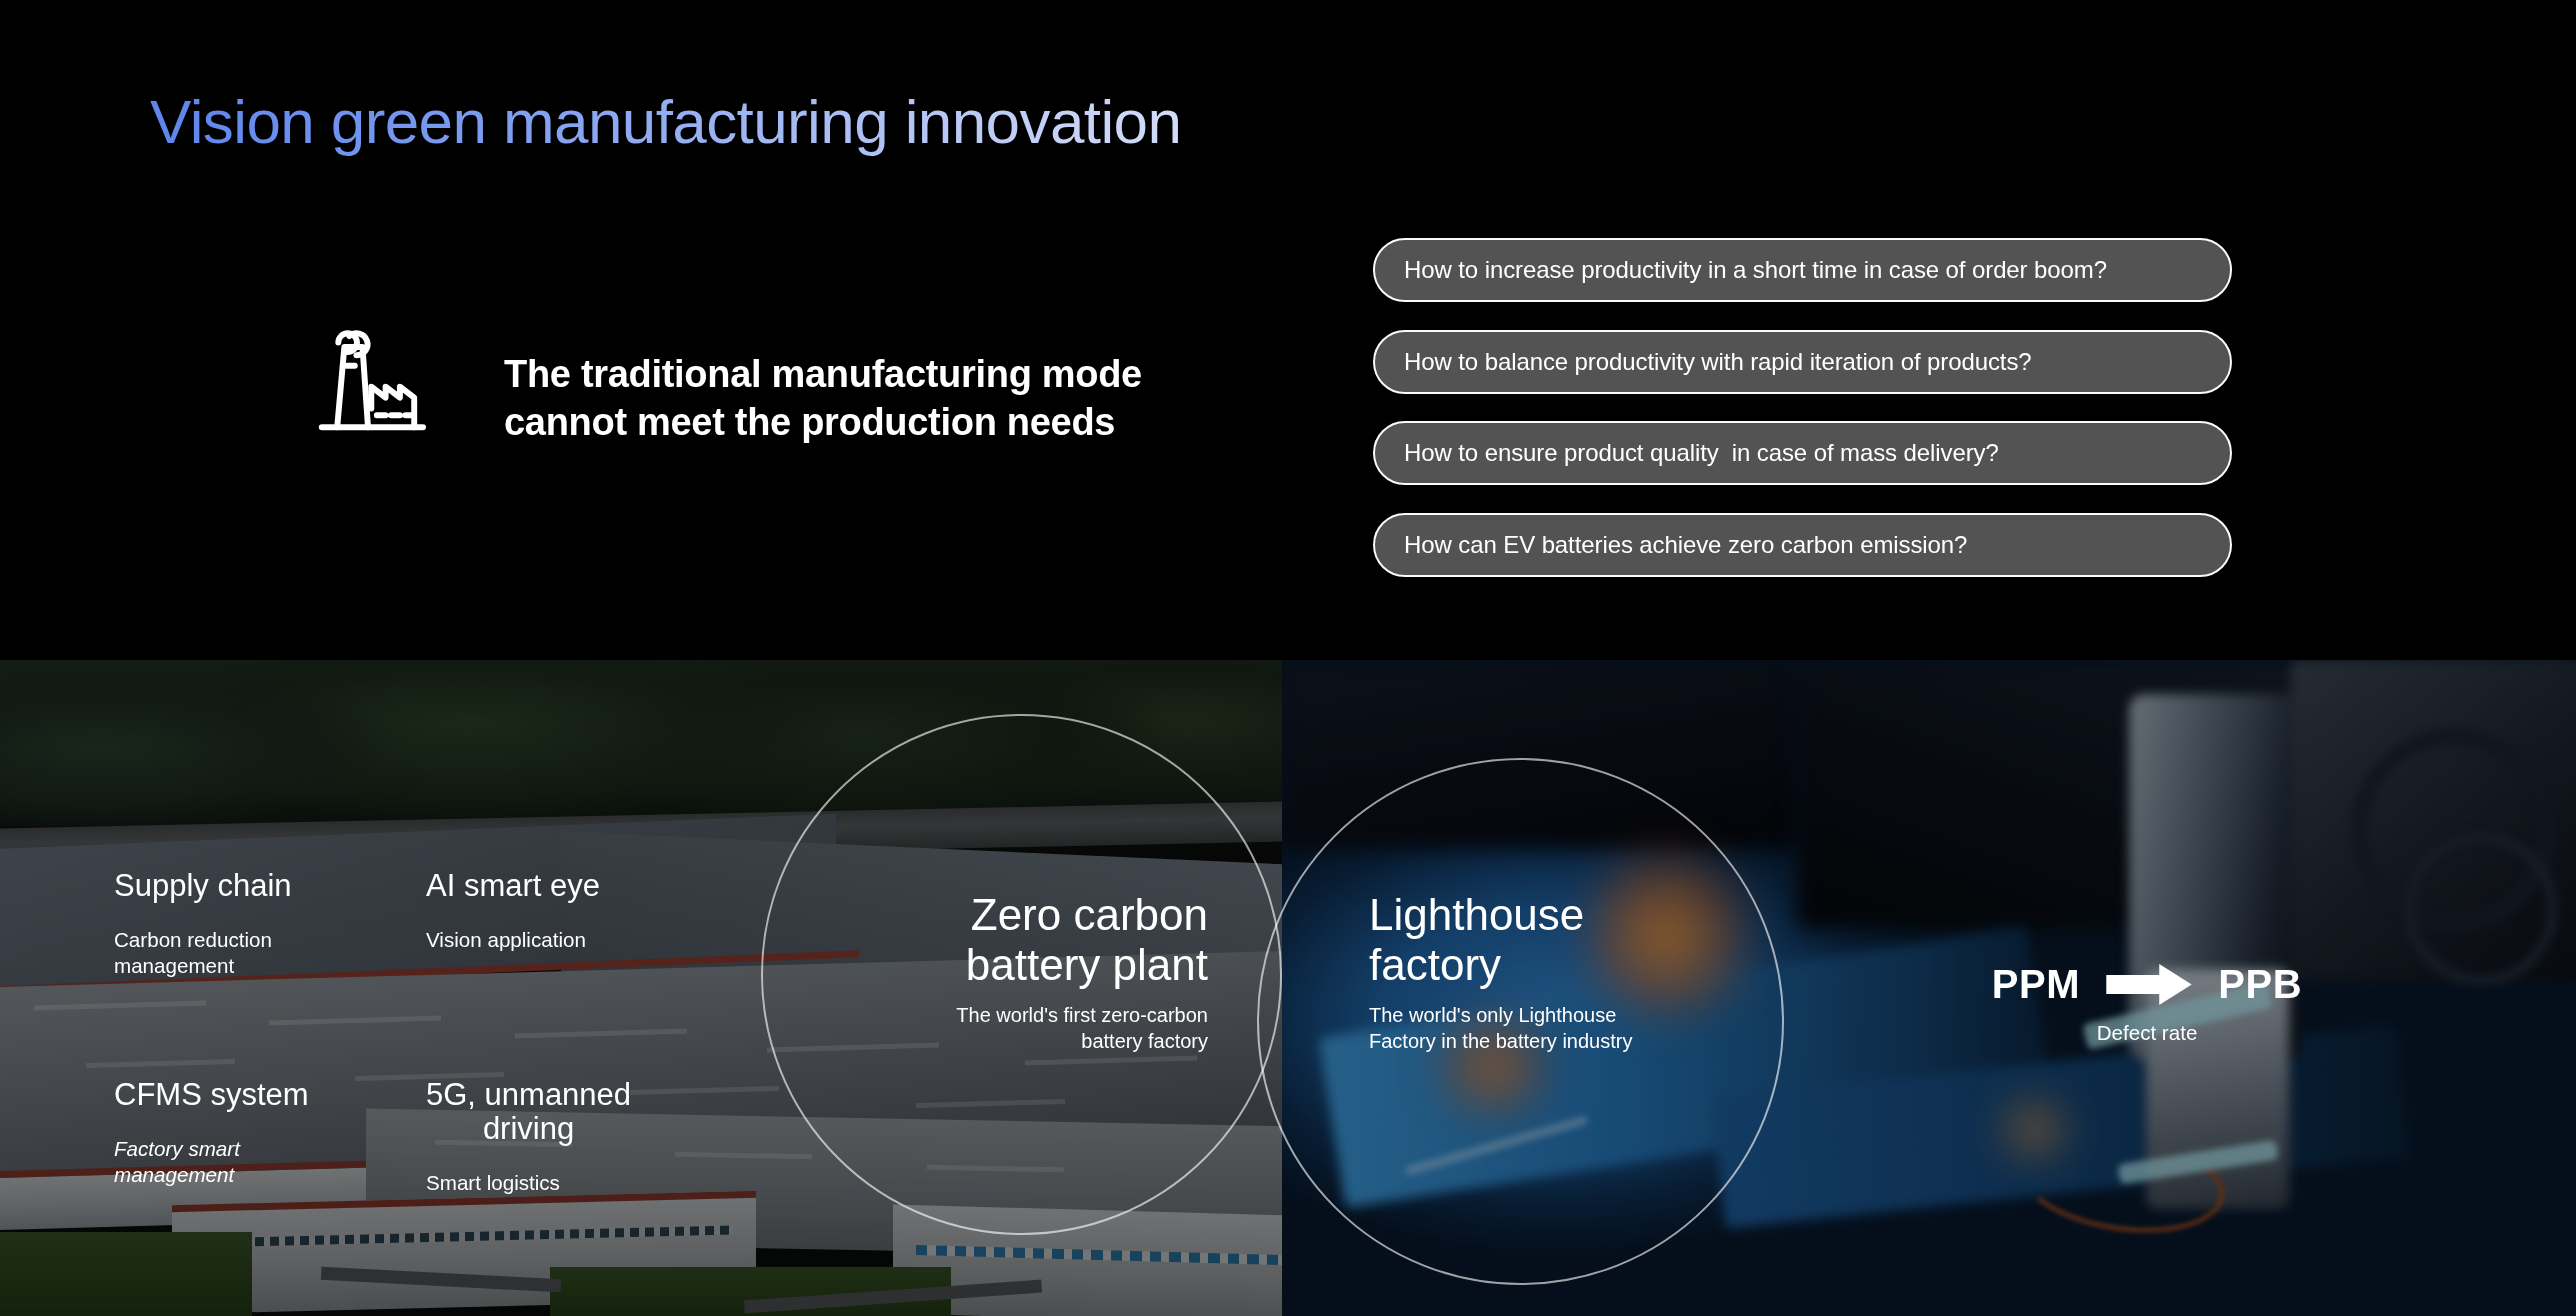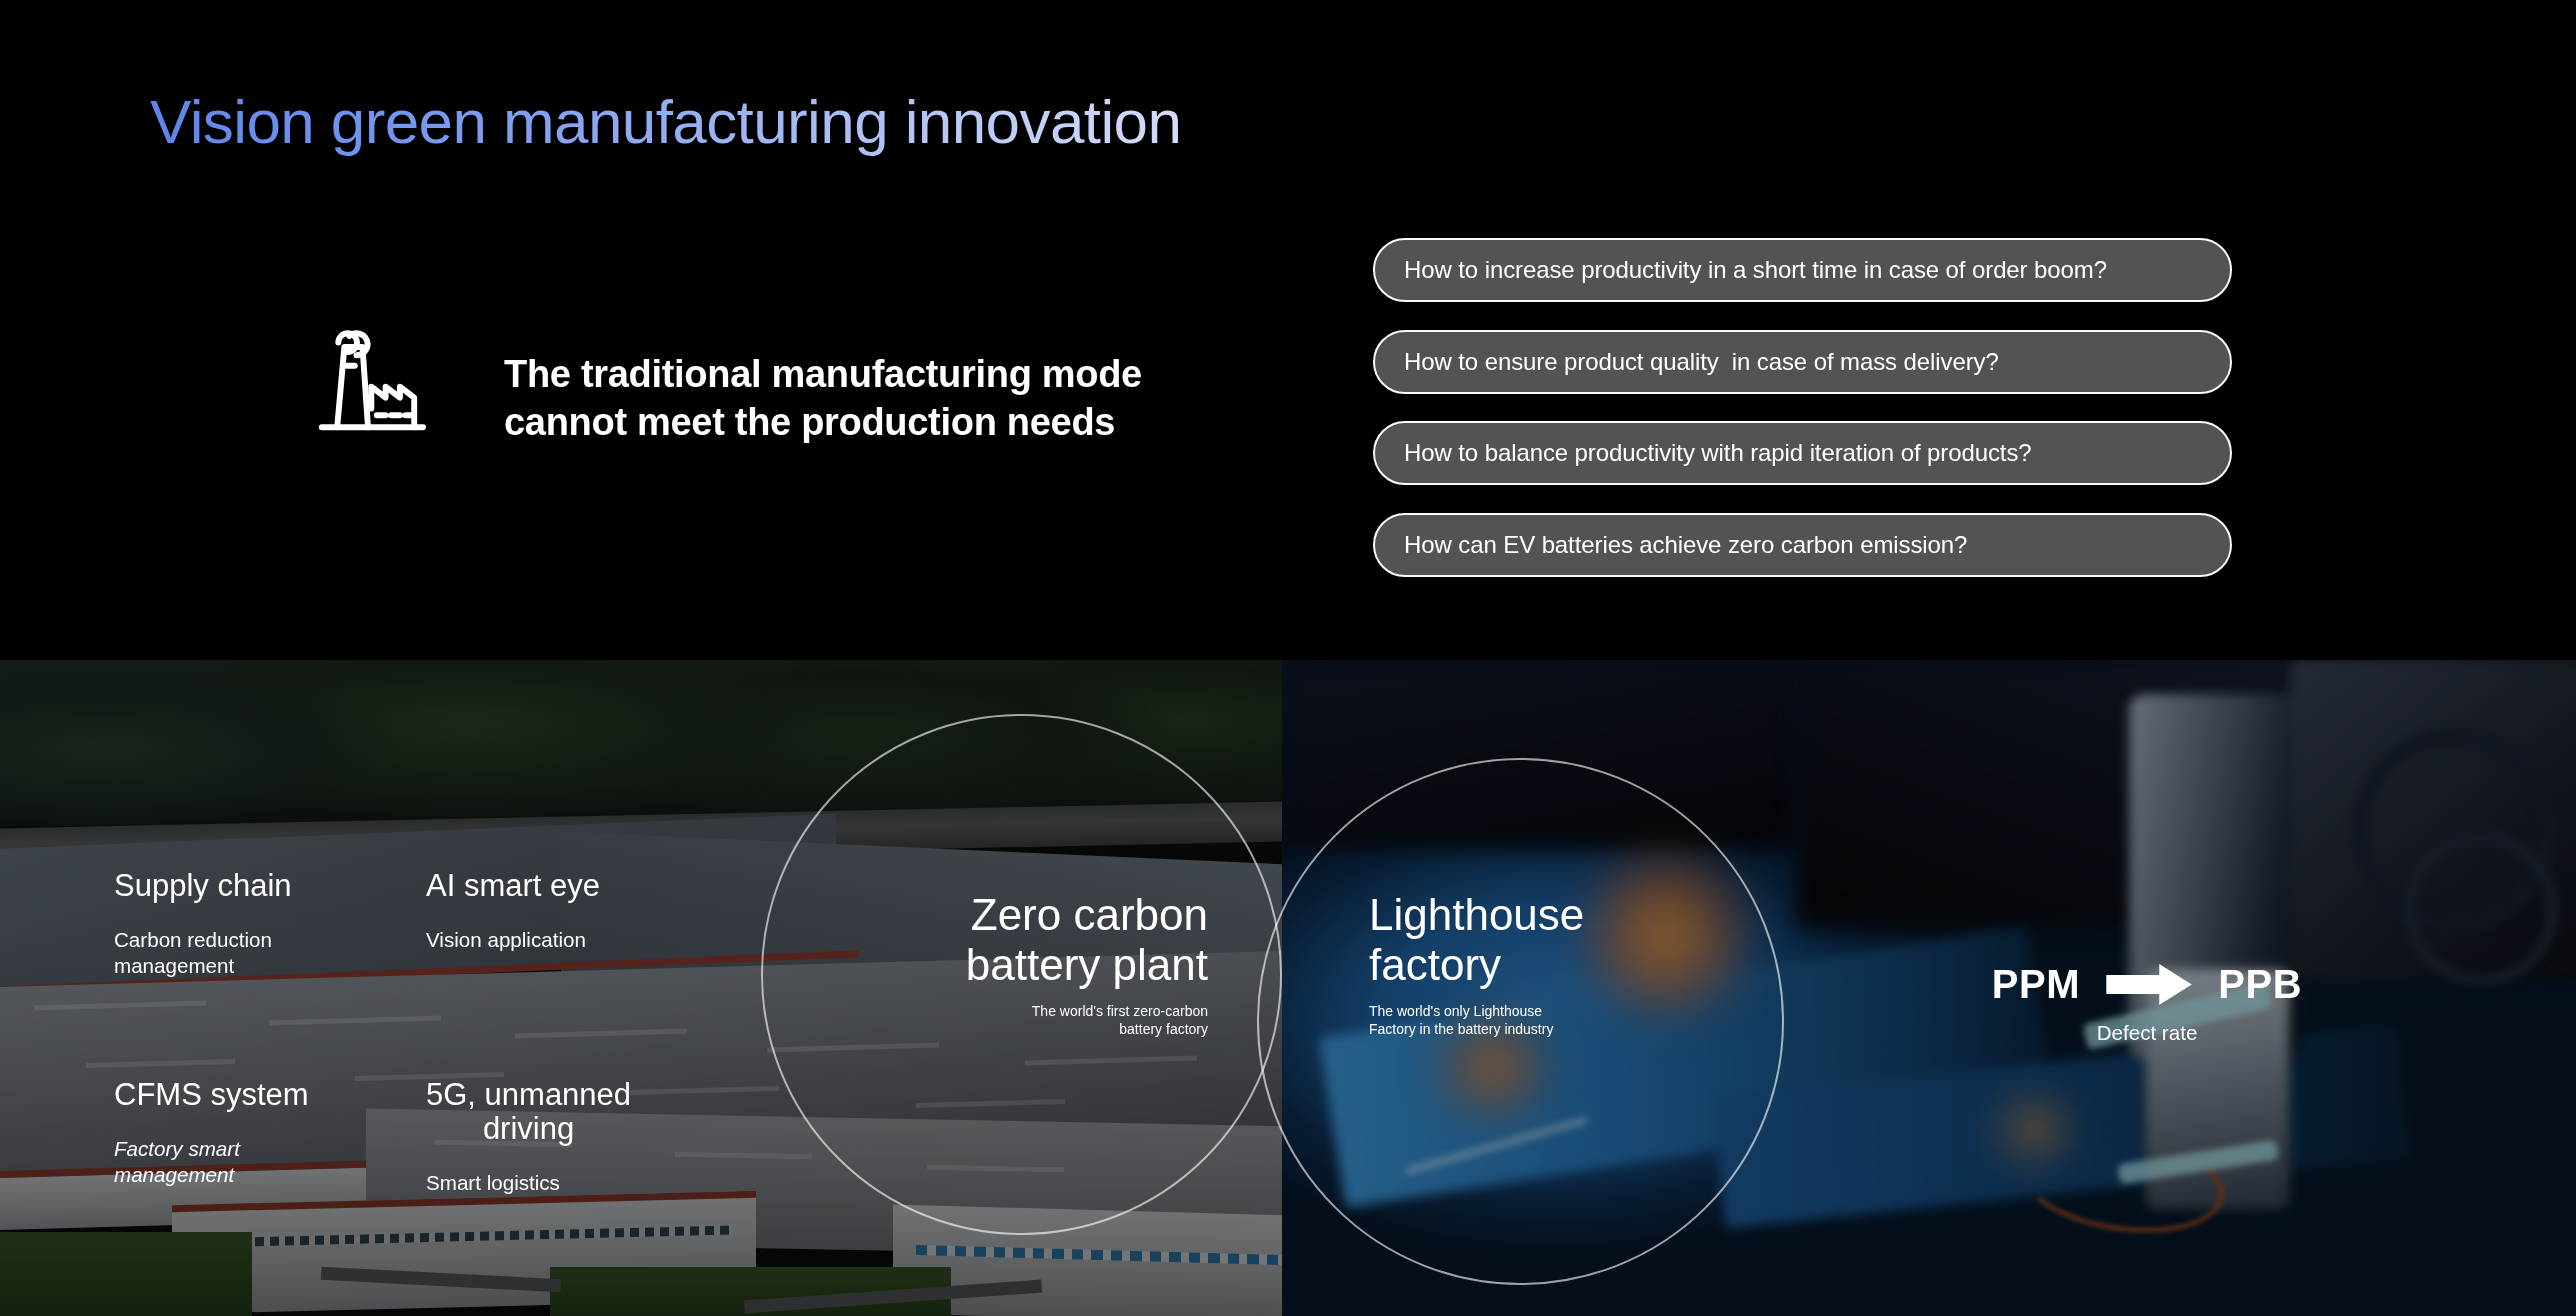--- a/index.html
+++ b/index.html
@@ -142,21 +142,21 @@
   .circle-right{left:1257px;top:758px;width:527px;height:527px;}
 
   
   .feat{position:absolute;}
   .feat-title{color:#fff;font-size:31px;font-weight:400;line-height:1.1;white-space:nowrap;}
   .feat-sub{color:#fff;font-size:20.6px;font-weight:400;line-height:1.25;margin-top:24px;}
 
   
   .callout{position:absolute;}
   .callout-title{color:#fff;font-weight:400;font-size:44px;line-height:1.13;}
-  .callout-sub{color:#fff;font-weight:400;font-size:14px;line-height:1.3;margin-top:12.6px;}
+  .callout-sub{color:#fff;font-weight:400;font-size:20px;line-height:1.3;margin-top:12.6px;}
   .ca-left{left:761px;top:890px;width:447px;text-align:right;}
   .ca-right{left:1369px;top:890px;width:435px;text-align:left;}
 
   
   .ppm-wrap{position:absolute;left:1935px;top:962px;width:424px;}
   .ppm-row{display:flex;align-items:center;justify-content:center;gap:26px;}
   .ppm-txt{color:#fff;font-size:40px;font-weight:700;letter-spacing:0.6px;}
   .arrow{width:86px;height:41px;flex:none;}
   .ppm-cap{color:#fff;font-size:20.6px;font-weight:400;text-align:center;margin-top:13.7px;}
 </style>
@@ -189,24 +189,24 @@
     <div class="statement">
       <div class="statement-line">The traditional manufacturing mode</div>
       <div class="statement-line">cannot meet the production needs</div>
     </div>
 
     <div class="pills">
       <div class="pill">
         <span class="pill-text">How to increase productivity in a short time in case of order boom?</span>
       </div>
       <div class="pill">
-        <span class="pill-text">How to ensure product quality  in case of mass delivery?</span>
+        <span class="pill-text">How to balance productivity with rapid iteration of products?</span>
       </div>
       <div class="pill">
-        <span class="pill-text">How to balance productivity with rapid iteration of products?</span>
+        <span class="pill-text">How to ensure product quality  in case of mass delivery?</span>
       </div>
       <div class="pill">
         <span class="pill-text">How can EV batteries achieve zero carbon emission?</span>
       </div>
     </div>
   </div>
 
   <div class="photo-band">
 
     <div class="photo photo-left">

